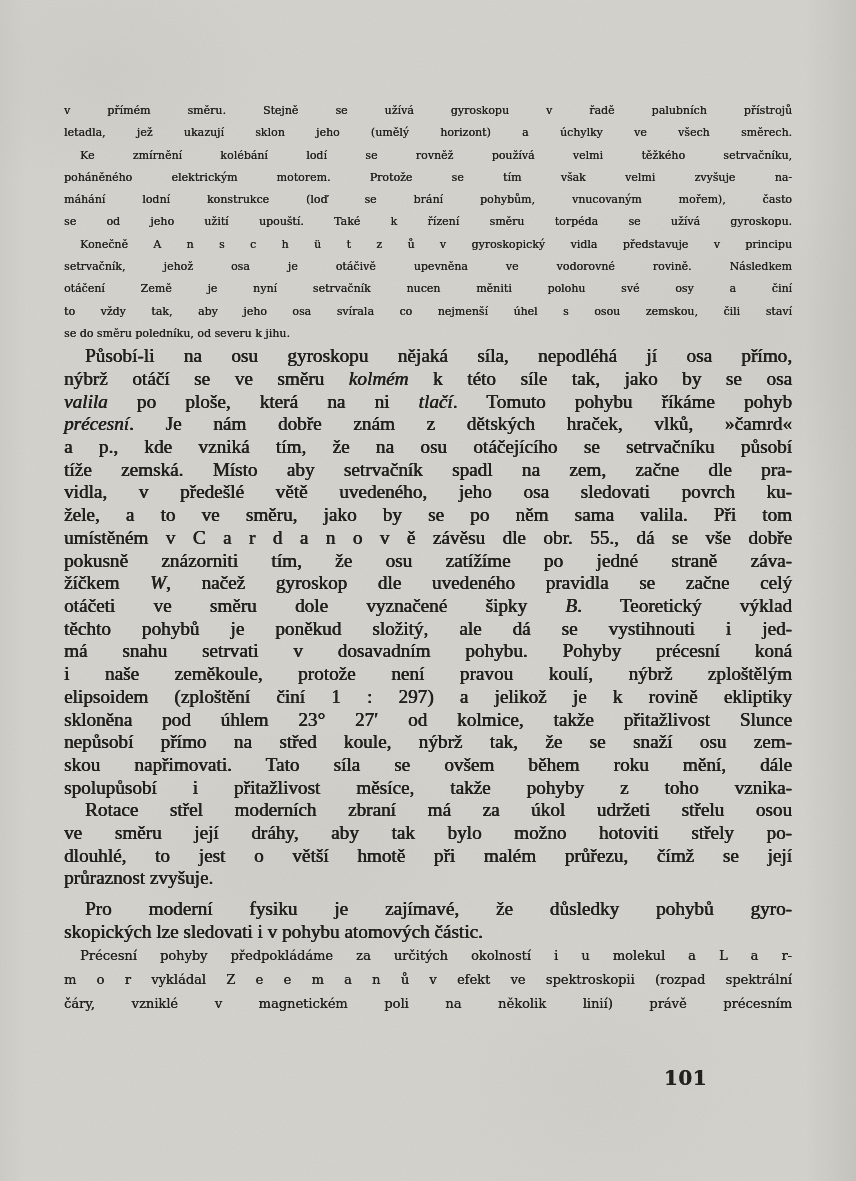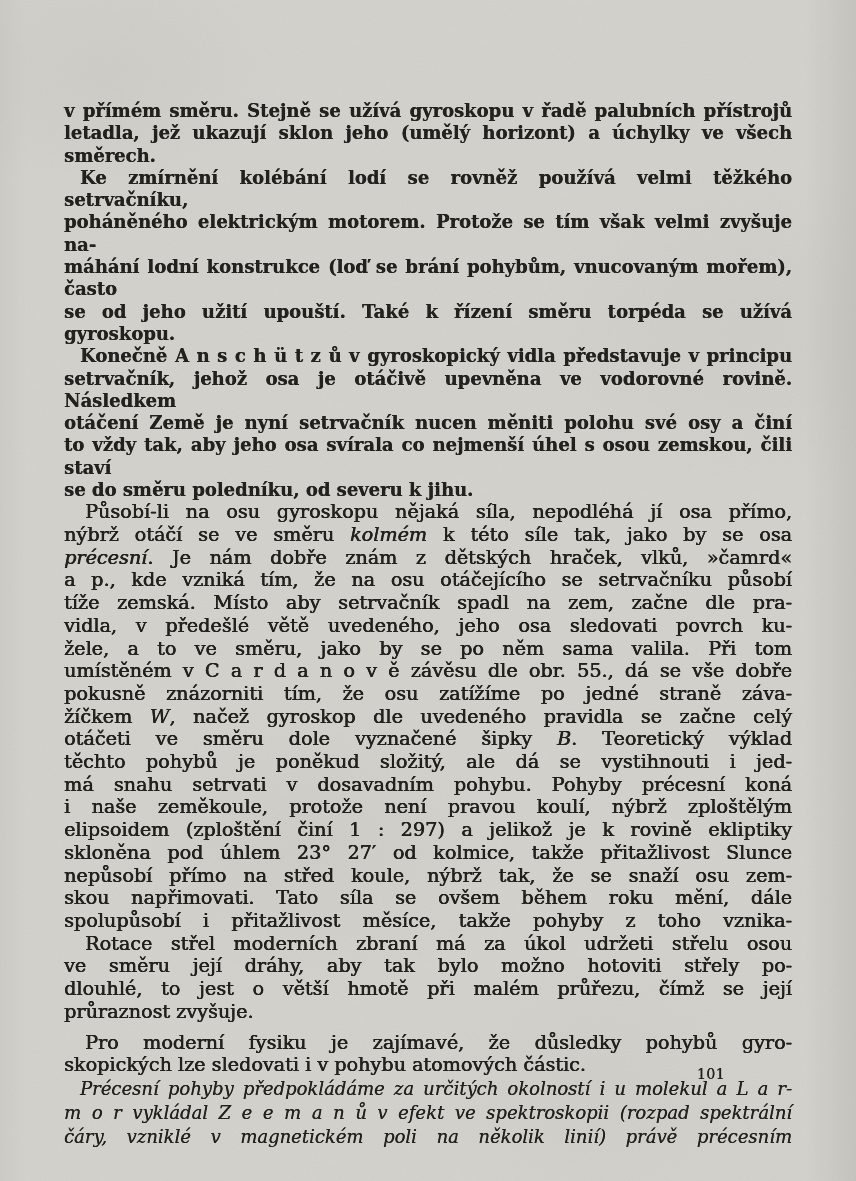--- a/index.html
+++ b/index.html
@@ -36,52 +36,51 @@
     pointer-events: none;
   }
   .text-column {
     position: absolute;
     left: 64px;
     top: 100px;
     width: 728px;
   }
   .para { margin: 0; }
   .para.small {
-    font-size: 18px;
+    font-size: 11px;
     line-height: 22.3px;
     text-shadow: 0.25px 0 0 currentColor;
-    font-weight: bold;
   }
   .para.small-loose {
-    font-size: 18px;
+    font-size: 13px;
     line-height: 24px;
     text-shadow: 0.25px 0 0 currentColor;
-    font-style: italic;
   }
   .para.large {
     font-size: 19.2px;
     line-height: 22.7px;
     text-shadow: 0.45px 0 0 currentColor, 0 0.25px 0 currentColor;
+    font-family: Liberation Serif, serif;
   }
   .para.gap-before { margin-top: 8px; }
   .line {
     text-align: justify;
     text-align-last: justify;
     white-space: normal;
   }
   .line.last { text-align-last: left; }
   .line.indent-sm { text-indent: 16px; }
   .line.indent-lg { text-indent: 21px; }
   .line .it { font-style: italic; }
   .page-number {
     position: absolute;
     top: 1066px;
-    right: 131px;
-    font-size: 14px;
-    font-weight: normal;
+    right: 149px;
+    font-size: 20px;
+    font-weight: bold;
     letter-spacing: 0.5px;
     text-shadow: 0.4px 0 0 currentColor;
   }
 </style>
 </head>
 <body>
 
 <div class="page">
   <div class="mottle"></div>
 
@@ -99,20 +98,21 @@
       <div class="para small">
         <div class="line indent-sm">Konečně A n s c h ü t z ů v gyroskopický vidla představuje v principu</div>
         <div class="line">setrvačník, jehož osa je otáčivě upevněna ve vodorovné rovině. Následkem</div>
         <div class="line">otáčení Země je nyní setrvačník nucen měniti polohu své osy a činí</div>
         <div class="line">to vždy tak, aby jeho osa svírala co nejmenší úhel s osou zemskou, čili staví</div>
         <div class="line last">se do směru poledníku, od severu k jihu.</div>
       </div>
       <div class="para large">
         <div class="line indent-lg">Působí-li na osu gyroskopu nějaká síla, nepodléhá jí osa přímo,</div>
         <div class="line">nýbrž otáčí se ve směru <span class="it">kolmém</span> k této síle tak, jako by se osa</div>
+        <div class="line"><span class="it">valila</span> po ploše, která na ni <span class="it">tlačí</span>. Tomuto pohybu říkáme pohyb</div>
         <div class="line"><span class="it">précesní</span>. Je nám dobře znám z dětských hraček, vlků, »čamrd«</div>
         <div class="line">a p., kde vzniká tím, že na osu otáčejícího se setrvačníku působí</div>
         <div class="line">tíže zemská. Místo aby setrvačník spadl na zem, začne dle pra-</div>
         <div class="line">vidla, v předešlé větě uvedeného, jeho osa sledovati povrch ku-</div>
         <div class="line">žele, a to ve směru, jako by se po něm sama valila. Při tom</div>
         <div class="line">umístěném v C a r d a n o v ě závěsu dle obr. 55., dá se vše dobře</div>
         <div class="line">pokusně znázorniti tím, že osu zatížíme po jedné straně záva-</div>
         <div class="line">žíčkem <span class="it">W</span>, načež gyroskop dle uvedeného pravidla se začne celý</div>
         <div class="line">otáčeti ve směru dole vyznačené šipky <span class="it">B</span>. Teoretický výklad</div>
         <div class="line">těchto pohybů je poněkud složitý, ale dá se vystihnouti i jed-</div>

